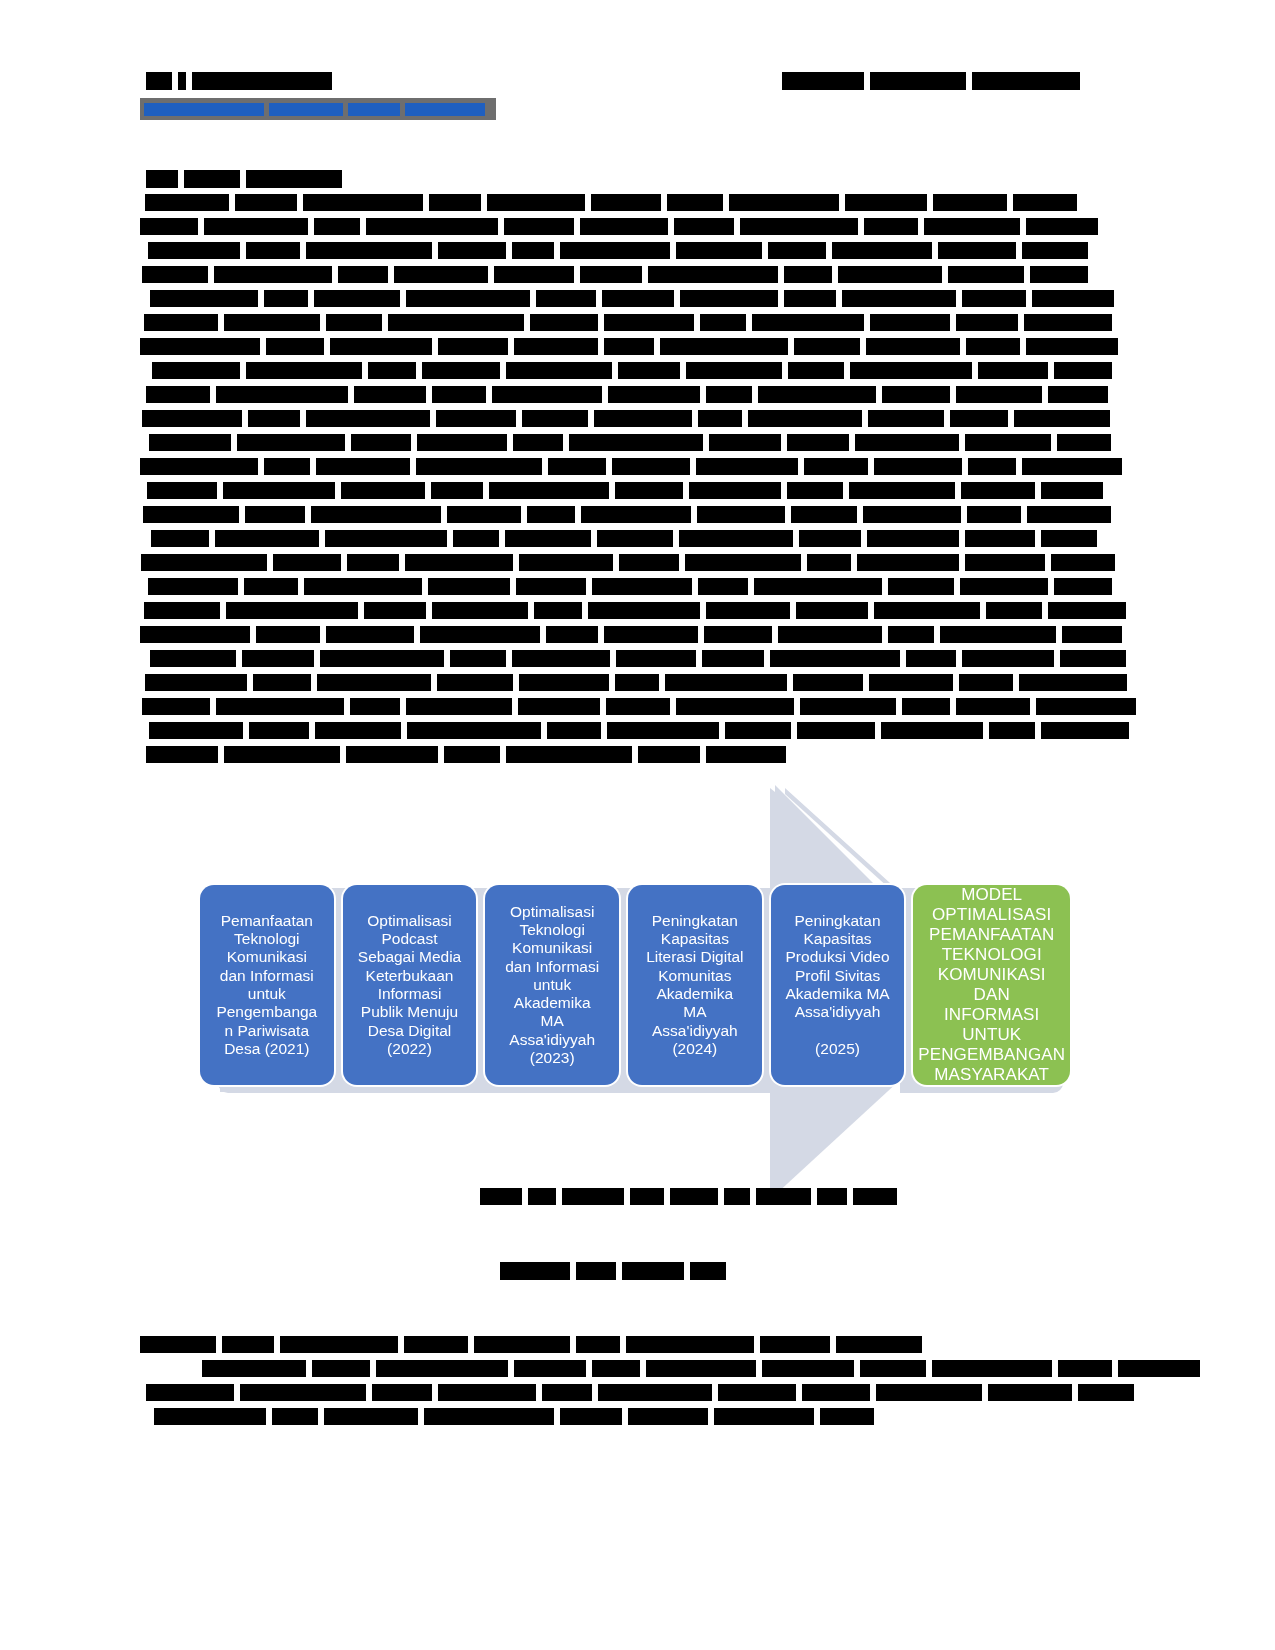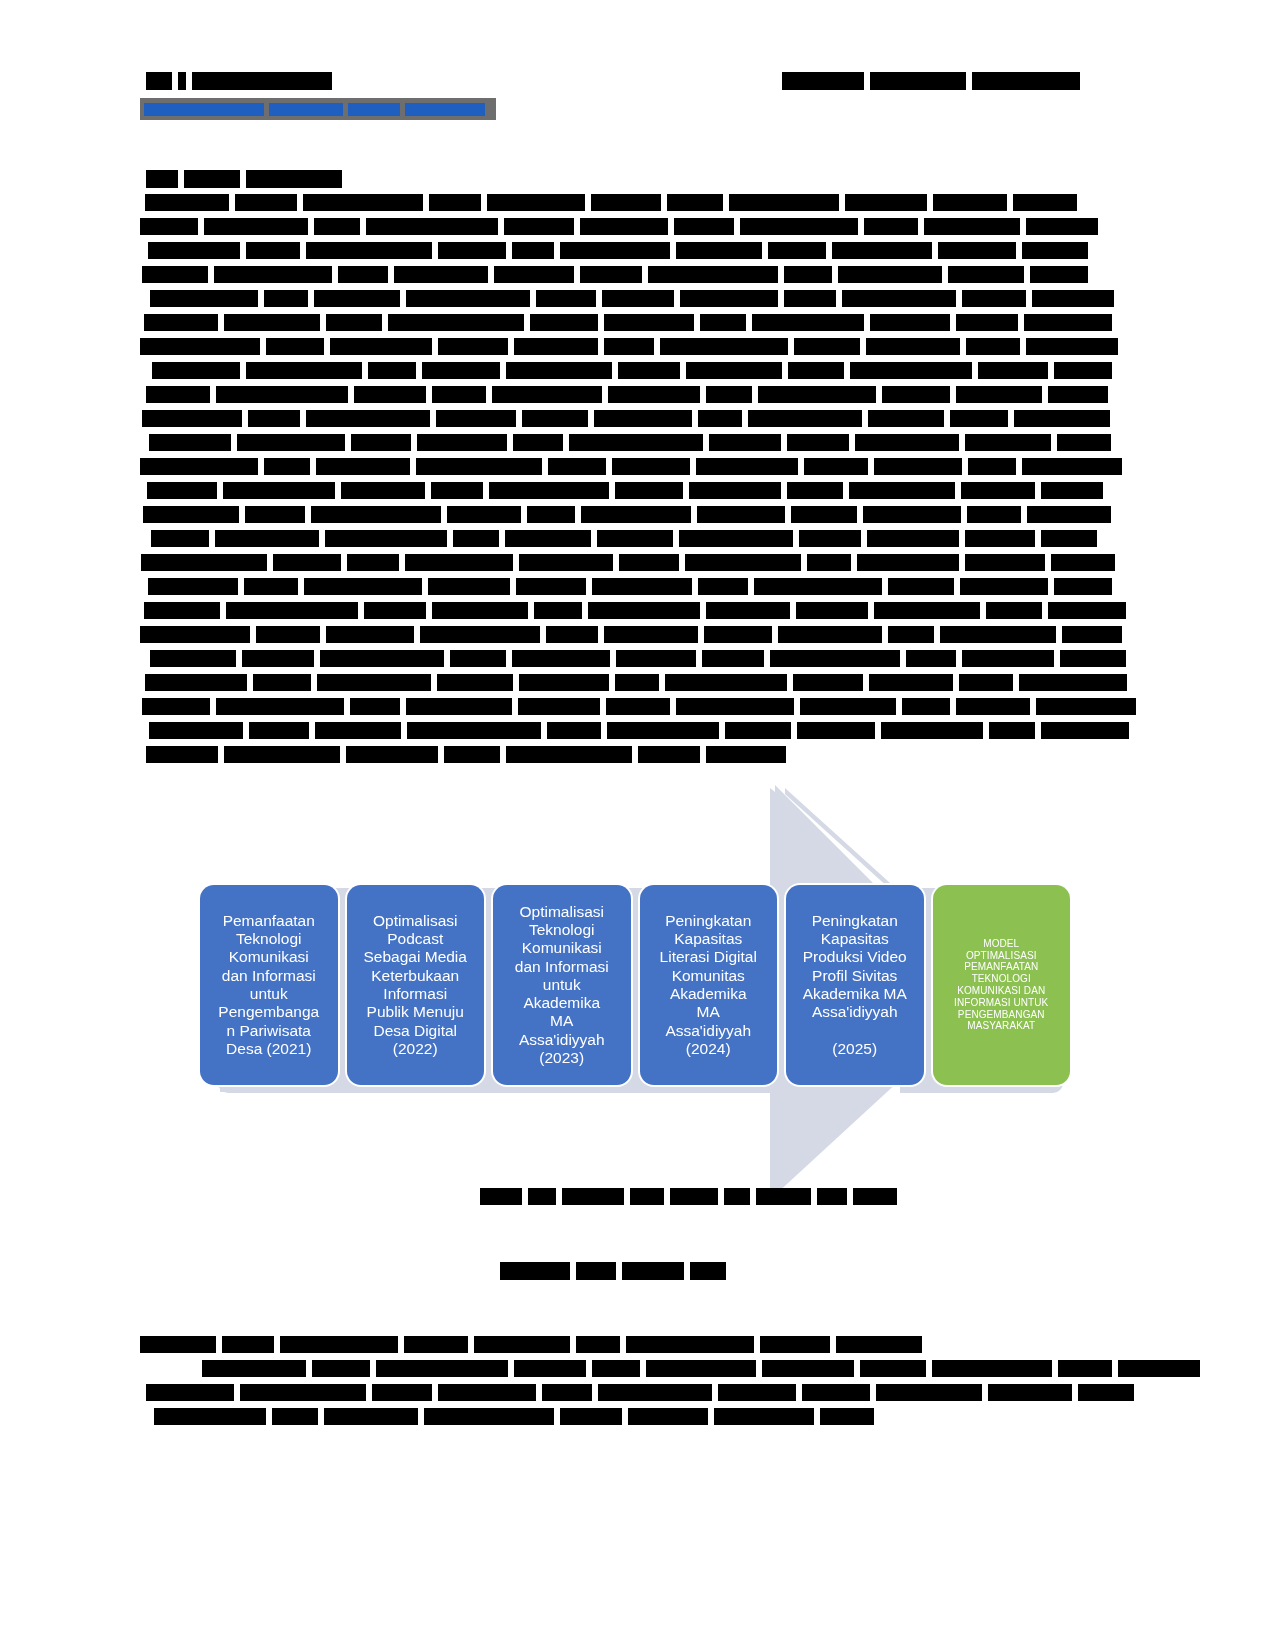--- a/index.html
+++ b/index.html
@@ -27,21 +27,21 @@
   #process-diagram{position:absolute;left:200px;top:780px;width:870px;height:420px;}
 
   .boxes{position:absolute;left:0;top:105px;width:870px;height:200px;display:flex;gap:9px;}
   .pbox{
     flex:1 1 0;border-radius:14px;background:#4472c4;color:#fff;
     display:flex;align-items:center;justify-content:center;text-align:center;
     padding:6px 5px;box-sizing:border-box;
     font-size:15.5px;line-height:1.18;
     box-shadow:0 0 0 2px #ffffff;
   }
-  .pbox.final{background:#8cc152;font-size:10px;letter-spacing:.1px;}
+  .pbox.final{background:#8cc152;font-size:17px;letter-spacing:.1px;}
   .pbox .txt{white-space:pre-line;}
 </style>
 </head>
 <body>
 
 <div class="page">
 
   <div class="redline rl-head" style="left:146px;top:72px;">
     <span style="width:26px"></span>
       <span style="width:8px"></span>

